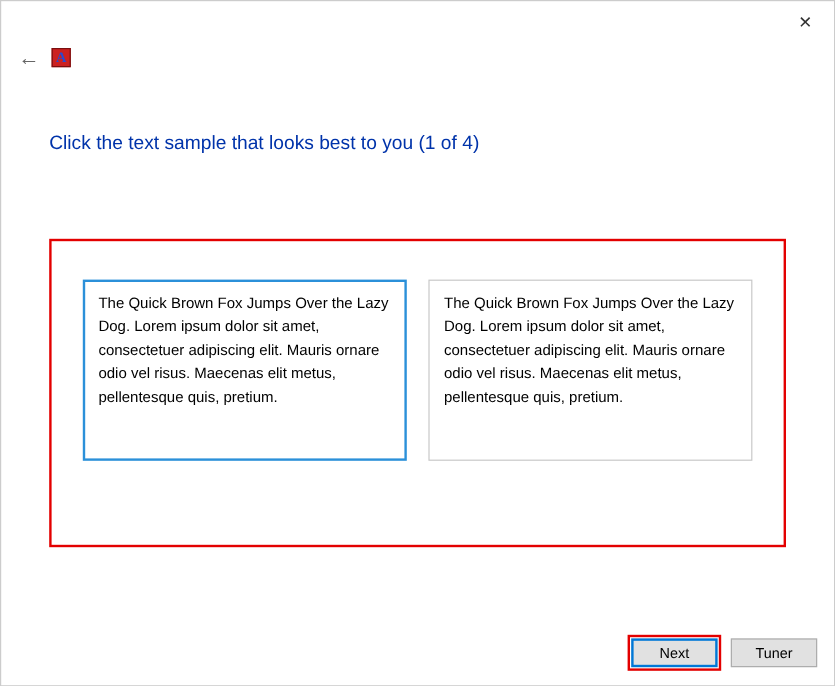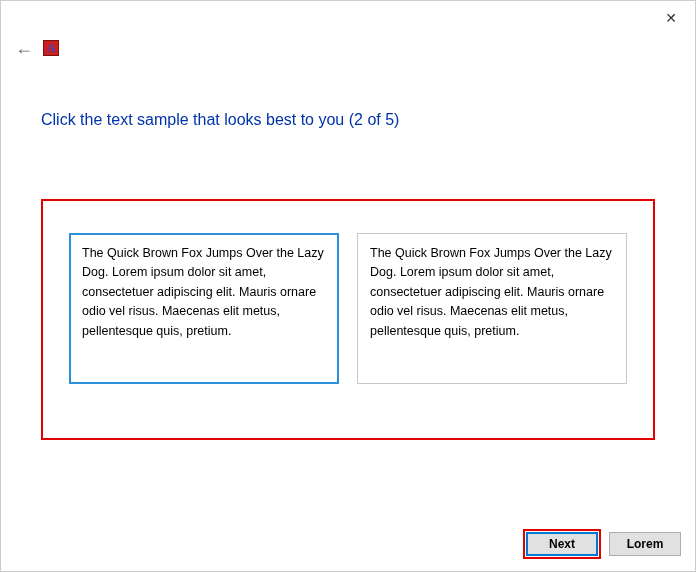--- a/index.html
+++ b/index.html
@@ -59,21 +59,21 @@
       padding: 48px 40px 0;
     }
     .heading {
       color: #0033aa;
       font-size: 16px;
       font-weight: 400;
     }
     .samples-wrap {
       margin-top: 70px;
       border: 2px solid #e30000;
-      padding: 32px 26px 54px;
+      padding: 32px 26px 70px;
       display: flex;
       gap: 18px;
       justify-content: space-between;
     }
     .sample {
       flex: 1;
       border: 1px solid #c8c8c8;
       padding: 10px 12px 42px;
       font-size: 12.5px;
       line-height: 1.55;
@@ -94,21 +94,20 @@
     }
     .btn {
       min-width: 72px;
       height: 24px;
       background: #e1e1e1;
       border: 1px solid #adadad;
       font-size: 12px;
       font-family: inherit;
       cursor: pointer;
       padding: 0 10px;
-      font-weight: bold;
     }
     .next-wrap {
       border: 2px solid #e30000;
       padding: 1px;
       display: inline-flex;
     }
     .next-wrap .btn {
       border: 2px solid #0078d7;
       background: #e1e1e1;
     }
@@ -119,26 +118,26 @@
 <div class="titlebar">
   <span class="close-x">✕</span>
 </div>
 
 <div class="toolbar">
   <span class="back-arrow">←</span>
   <span class="app-icon">A</span>
 </div>
 
 <div class="content">
-  <div class="heading">Click the text sample that looks best to you (2 of 5)</div>
+  <div class="heading">Click the text sample that looks best to you (1 of 4)</div>
 
   <div class="samples-wrap">
     <div class="sample selected">The Quick Brown Fox Jumps Over the Lazy Dog. Lorem ipsum dolor sit amet, consectetuer adipiscing elit. Mauris ornare odio vel risus. Maecenas elit metus, pellentesque quis, pretium.</div>
     <div class="sample">The Quick Brown Fox Jumps Over the Lazy Dog. Lorem ipsum dolor sit amet, consectetuer adipiscing elit. Mauris ornare odio vel risus. Maecenas elit metus, pellentesque quis, pretium.</div>
   </div>
 </div>
 
 <div class="footer">
   <span class="next-wrap">
     <button class="btn">Next</button>
   </span>
-  <button class="btn">Lorem</button>
+  <button class="btn">Tuner</button>
 </div>
 
 </body></html>

